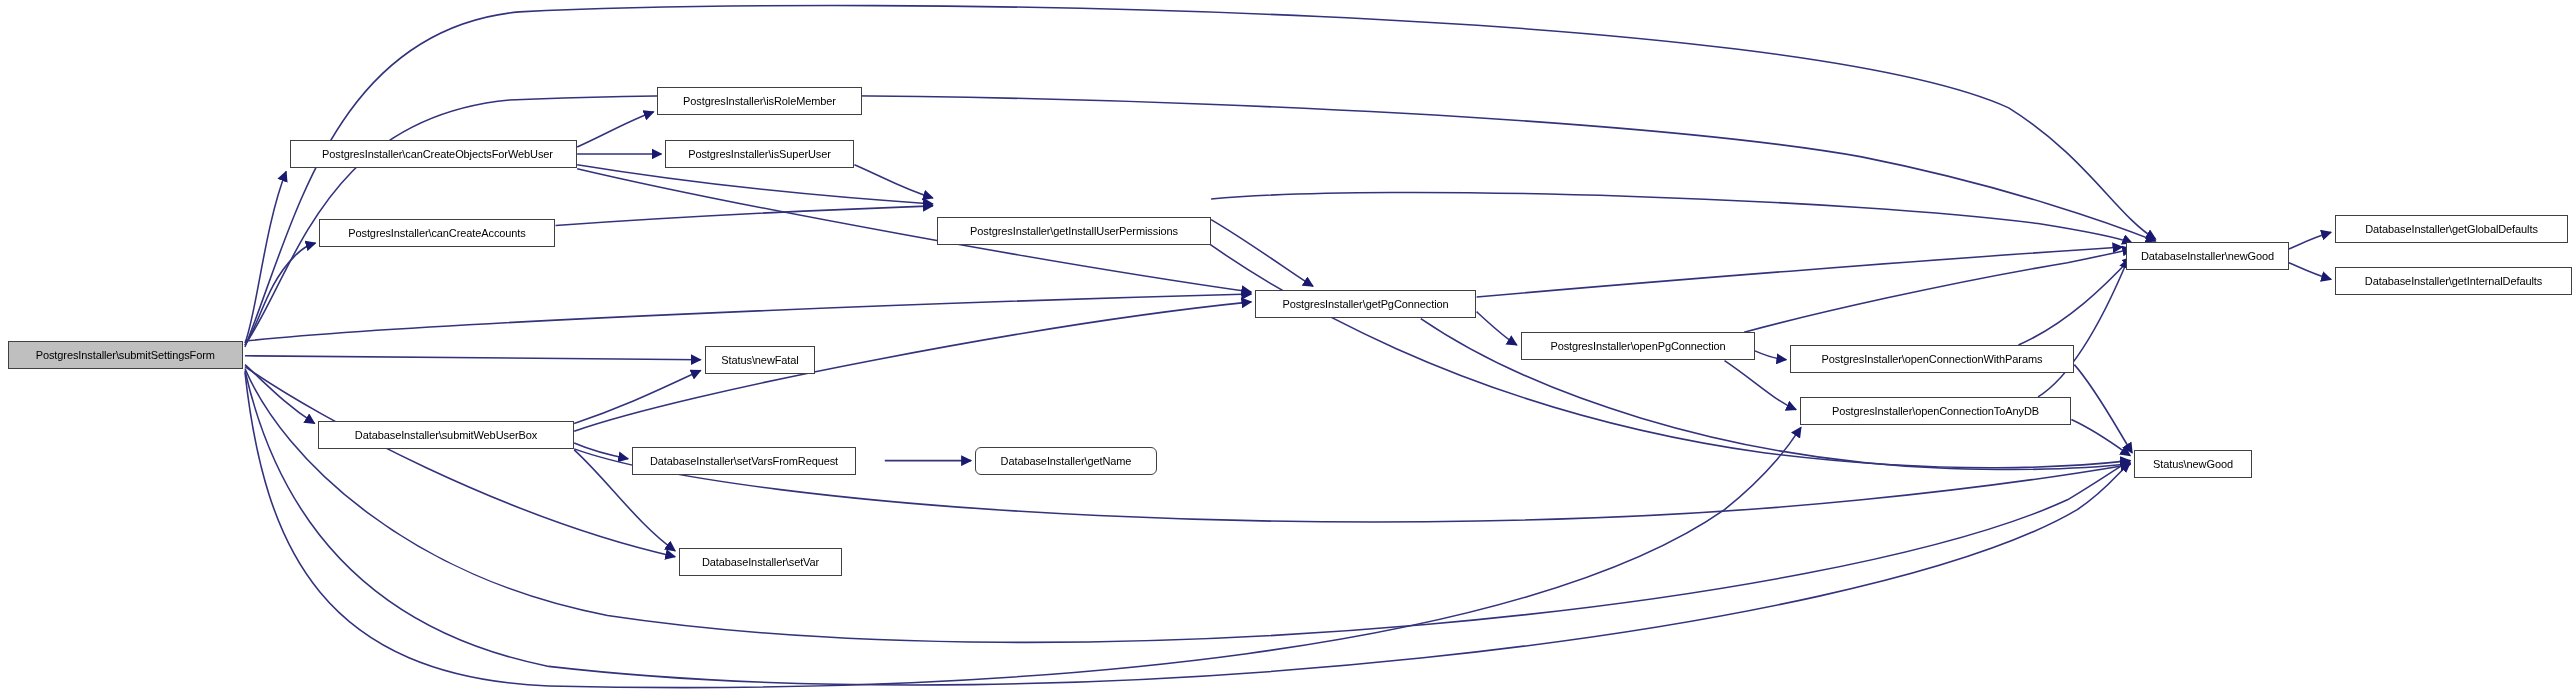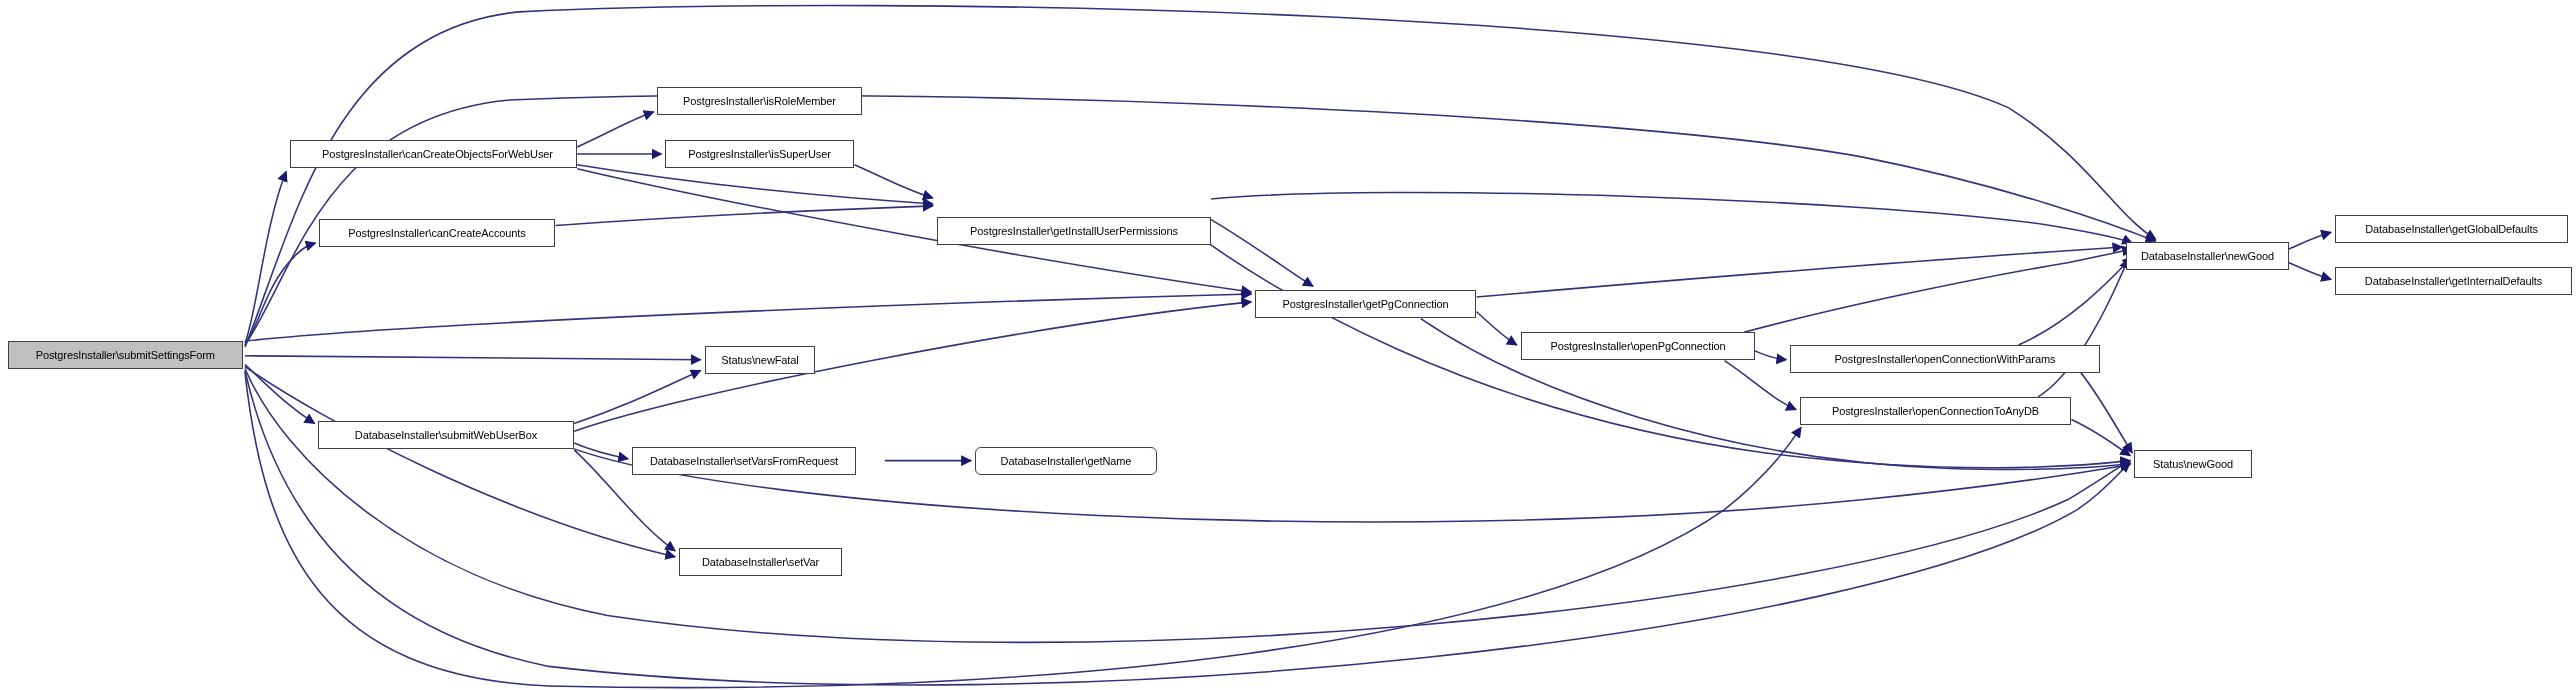--- a/index.html
+++ b/index.html
@@ -142,21 +142,21 @@
       </div>
       <div class="node-box" style="left: 975px; top: 447px; width: 182px; height: 28px; border-radius: 6px;">
         <span class="node-label">DatabaseInstaller\getName</span>
       </div>
       <div class="node-box" style="left: 679px; top: 548px; width: 163px; height: 28px; align-items: center;">
         <span class="node-label">DatabaseInstaller\setVar</span>
       </div>
       <div class="node-box" style="left: 1521px; top: 332px; width: 234px; height: 28px;">
         <span class="node-label">PostgresInstaller\openPgConnection</span>
       </div>
-      <div class="node-box" style="left: 1790px; top: 345px; width: 310px; height: 28px;">
+      <div class="node-box" style="left: 1790px; top: 345px; width: 284px; height: 28px;">
         <span class="node-label">PostgresInstaller\openConnectionWithParams</span>
       </div>
       <div class="node-box" style="left: 1800px; top: 397px; width: 271px; height: 28px;">
         <span class="node-label">PostgresInstaller\openConnectionToAnyDB</span>
       </div>
       <div class="node-box" style="left: 2126px; top: 242px; width: 163px; height: 28px;">
         <span class="node-label">DatabaseInstaller\newGood</span>
       </div>
       <div class="node-box" style="left: 2335px; top: 215px; width: 233px; height: 28px; text-align: center;">
         <span class="node-label">DatabaseInstaller\getGlobalDefaults</span>

